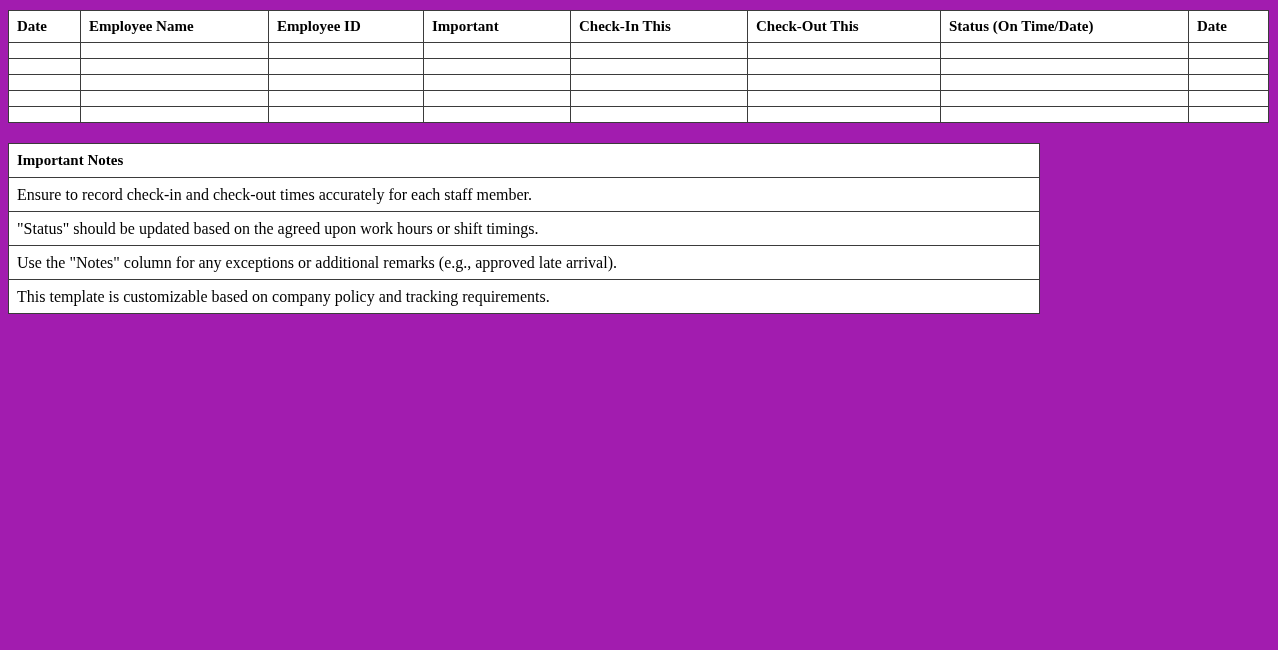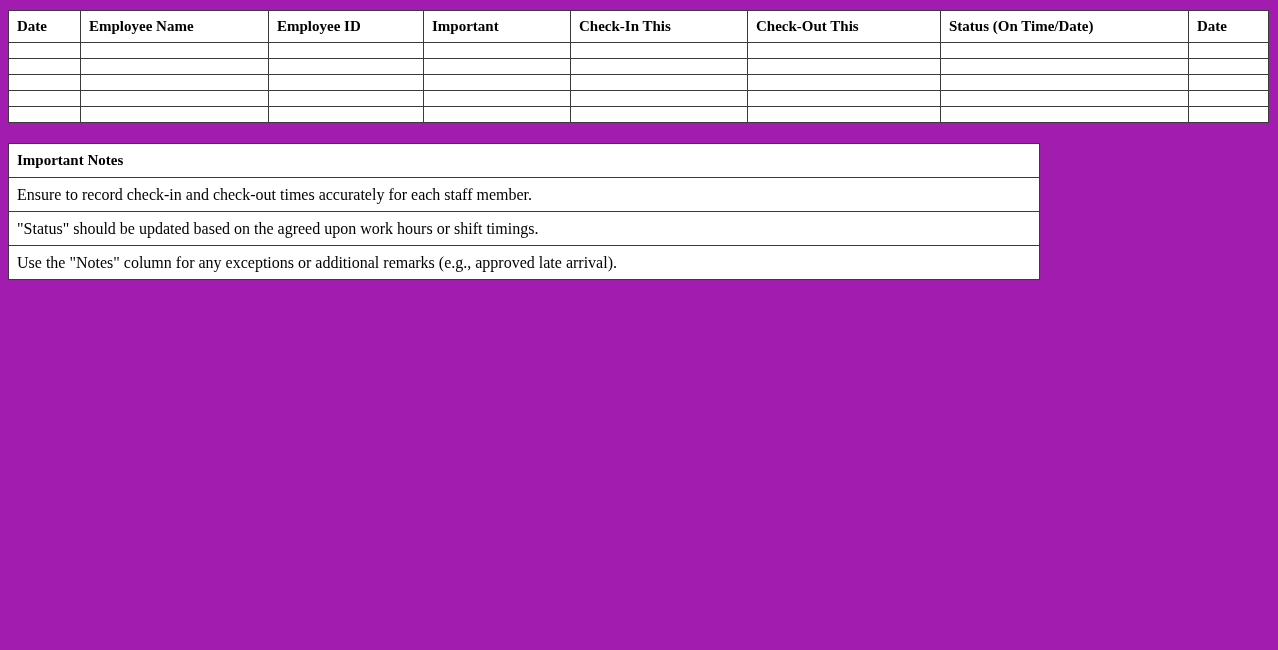--- a/index.html
+++ b/index.html
@@ -140,16 +140,19 @@
       </tr>
       <tr>
         <td>Ensure to record check-in and check-out times accurately for each staff member.</td>
       </tr>
       <tr>
         <td>"Status" should be updated based on the agreed upon work hours or shift timings.</td>
       </tr>
       <tr>
         <td>Use the "Notes" column for any exceptions or additional remarks (e.g., approved late arrival).</td>
       </tr>
+      <tr>
+        <td>This template is customizable based on company policy and tracking requirements.</td>
+      </tr>
     </tbody>
   </table>
 
 </div>
 
 </body></html>

